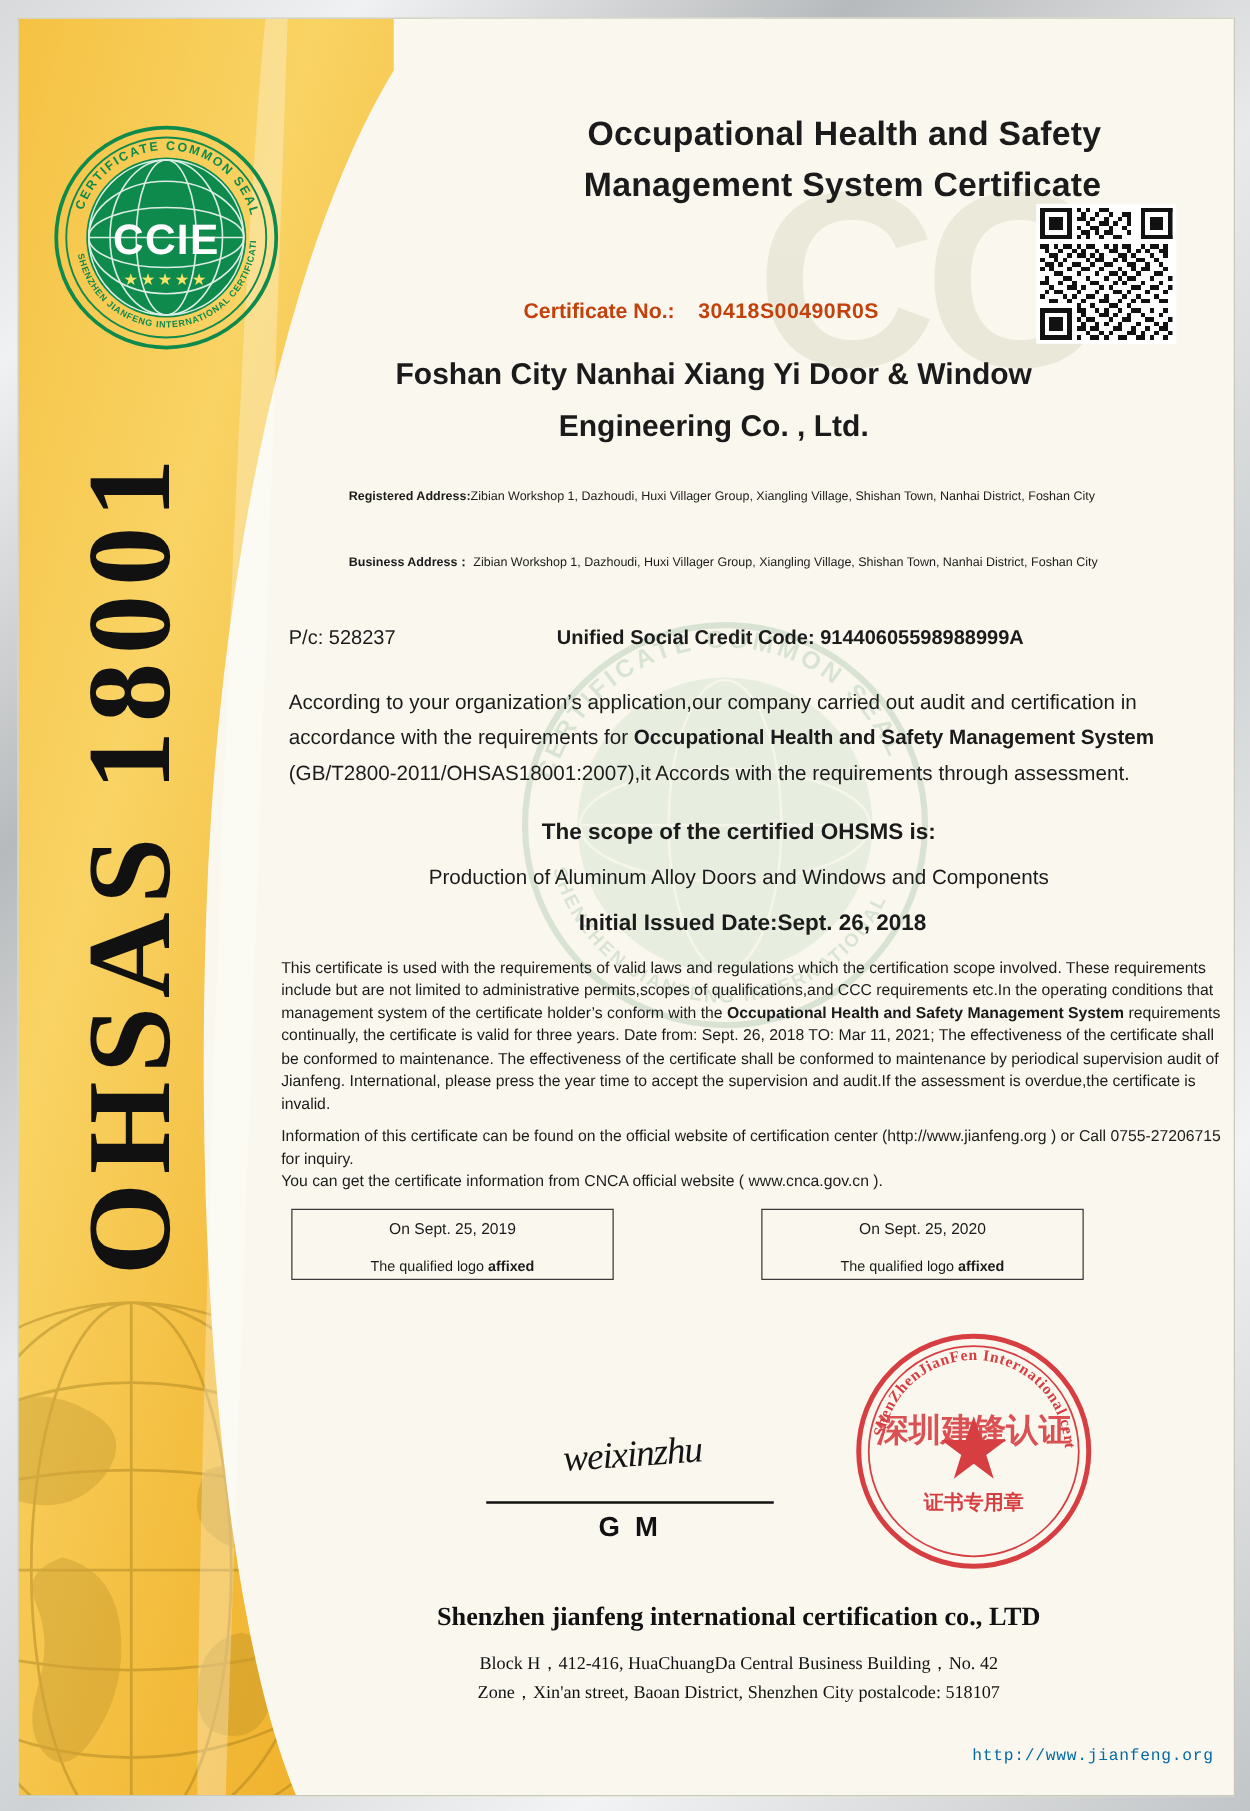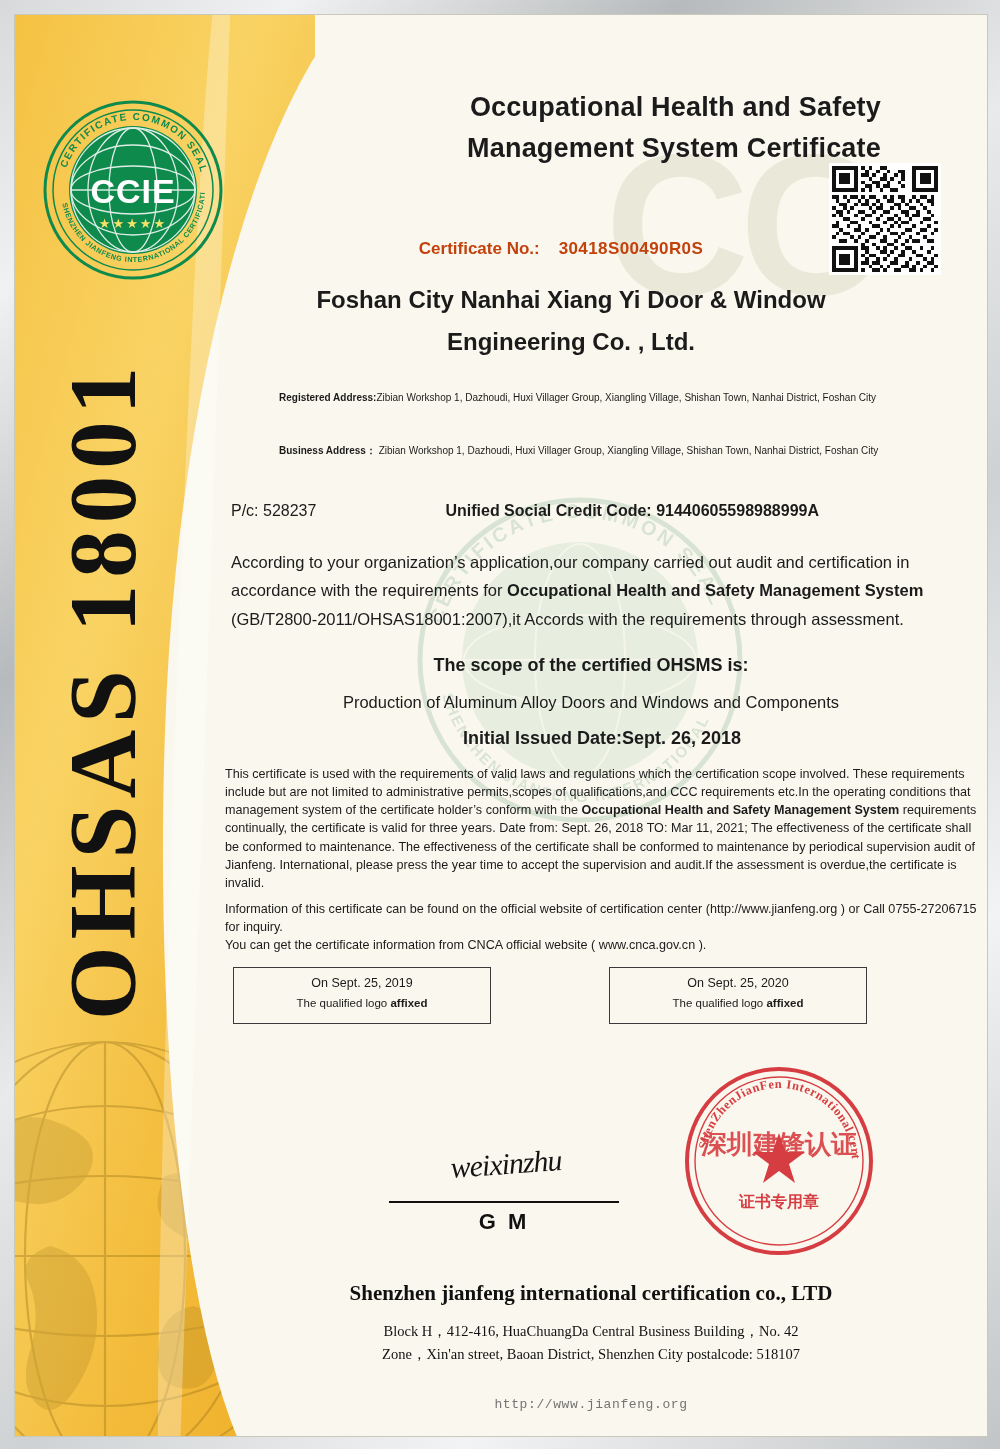--- a/index.html
+++ b/index.html
@@ -131,21 +131,21 @@
   #fineprint .gap{margin-top:8px;}
   
   .stampbox{
     position:absolute;top:952px;width:256px;height:55px;
     border:1px solid #3a3a3a;background:transparent;
     text-align:center;
   }
   #stampbox-1{left:22px;}
   #stampbox-2{left:398px;}
   .stampbox .l1{font-size:12.5px;color:#1b1b1b;margin-top:8px;}
-  .stampbox .l2{font-size:11.5px;color:#1b1b1b;margin-top:7px;}
+  .stampbox .l2{font-size:11.5px;color:#1b1b1b;margin-top:18px;}
   .stampbox .l2 b{font-weight:bold;}
   
   #red-stamp{position:absolute;left:468px;top:1046px;width:200px;height:200px;}
   
   #signature{
     position:absolute;left:180px;top:1132px;width:230px;
     font-family:"Liberation Serif",serif;
     font-style:italic;font-size:30px;color:#141414;
     text-align:center;transform:rotate(-4deg);
     letter-spacing:-1px;
@@ -167,22 +167,22 @@
     font-size:14.5px;font-weight:normal;color:#111;line-height:1.62;
   }
   #org-tel{
     position:absolute;left:0;top:1358px;width:760px;
     text-align:center;font-family:"Liberation Serif",serif;
     font-size:14.5px;font-weight:bold;color:#111;line-height:1.6;
     letter-spacing:.4px;
   }
   #org-url{
     position:absolute;left:0;top:1382px;width:760px;
-    text-align:center;font-family:"Liberation Mono",monospace;
-    font-size:13px;color:#737373;letter-spacing:.6px;
+    text-align:right;font-family:"Liberation Mono",monospace;
+    font-size:13px;color:#0369a1;letter-spacing:.6px;
   }
 </style>
 </head>
 <body>
 
 <div id="cert-frame">
   <div id="cert-inner">
 
     <div id="cc-ghost">CC</div>
 

